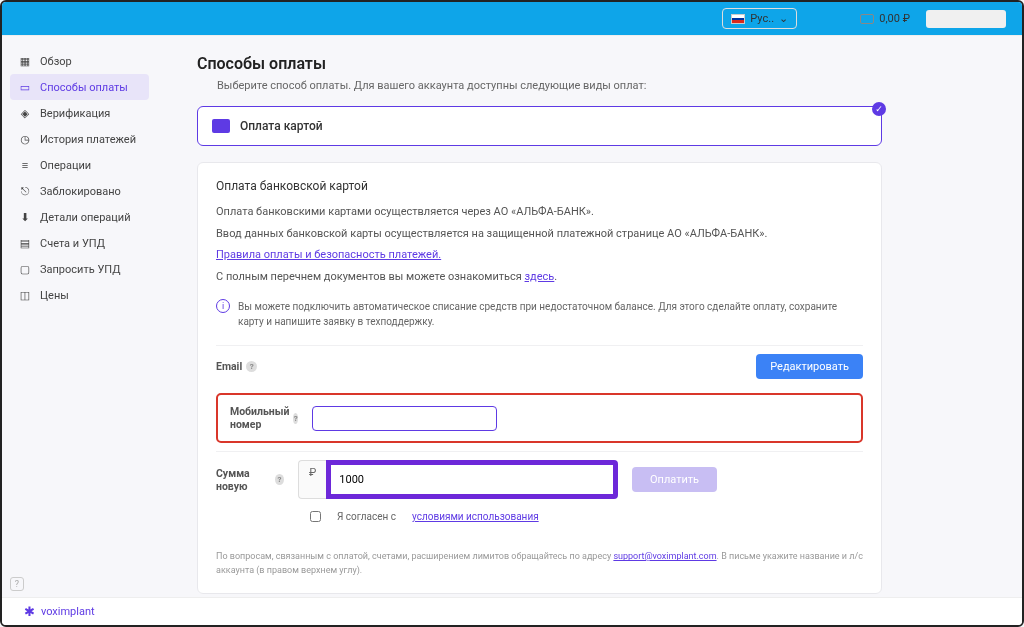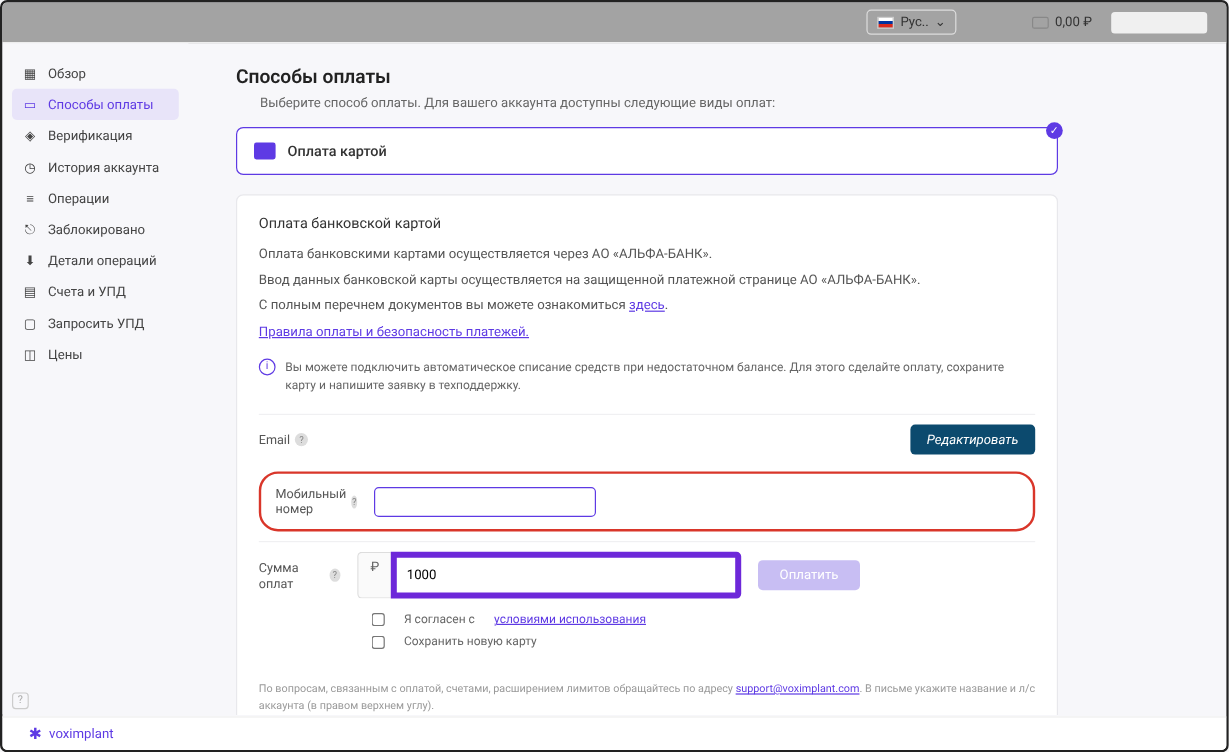--- a/index.html
+++ b/index.html
@@ -1,20 +1,20 @@
 <!DOCTYPE html>
 <html><head>
 <meta charset="utf-8">
 <style>
 * { margin: 0; padding: 0; box-sizing: border-box; font-family: -apple-system, BlinkMacSystemFont, "Segoe UI", Roboto, sans-serif; }
 body { background: #f5f5f7; font-size: 12px; color: #333; }
 
 .app { width: 1024px; height: 627px; position: relative; border: 2px solid #222; border-radius: 6px; overflow: hidden; background: #f7f7fa; }
 
-.topbar { height: 34px; background: #a3a3a3; display: flex; justify-content: flex-end; align-items: center; padding: 0 16px; gap: 16px; border-bottom: 1px solid #eee; }
+.topbar { height: 34px; background: #0ea5e9; display: flex; justify-content: flex-end; align-items: center; padding: 0 16px; gap: 16px; border-bottom: 1px solid #eee; }
 .lang-select { display: flex; align-items: center; gap: 5px; border: 1px solid #ddd; padding: 3px 8px; border-radius: 4px; cursor: pointer; font-size: 11px; }
 .flag { width: 14px; height: 10px; background: linear-gradient(to bottom, #fff 33%, #0033a0 33%, #0033a0 66%, #da291c 66%); border: 1px solid #ccc; }
 .wallet { display: flex; align-items: center; gap: 5px; font-size: 11px; padding-left: 47px; }
 .wallet-icon { width: 14px; height: 10px; border: 1px solid #888; border-radius: 2px; position: relative; }
 .user-block { width: 80px; height: 18px; background: #f0f0f0; border-radius: 3px; }
 
 .layout { display: flex; height: calc(100% - 64px); }
 
 .sidebar { width: 155px; padding: 12px 8px; background: #f7f7fa; }
 .nav-item { display: flex; align-items: center; gap: 8px; padding: 6px 8px; border-radius: 4px; font-size: 11px; color: #444; cursor: pointer; }
@@ -34,26 +34,26 @@
 
 .panel { background: #fff; border: 1px solid #e8e8ec; border-radius: 6px; padding: 16px 18px; }
 .panel-title { font-size: 12px; font-weight: 400; margin-bottom: 10px; }
 .panel-text { font-size: 11px; color: #555; line-height: 1.6; margin-bottom: 4px; }
 .panel-link { color: #5e3ae4; }
 
 .info-box { display: flex; gap: 8px; padding: 8px 0; margin-top: 6px; font-size: 10px; color: #666; line-height: 1.5; }
 .info-icon { width: 14px; height: 14px; border: 1px solid #5e3ae4; border-radius: 50%; display: flex; align-items: center; justify-content: center; color: #5e3ae4; font-size: 9px; flex-shrink: 0; }
 
 .form-row { display: flex; align-items: center; padding: 8px 0; gap: 14px; border-top: 1px solid #f0f0f2; margin-top: 8px; }
-.form-label { width: 68px; font-size: 10.5px; color: #555; display: flex; align-items: center; gap: 4px; }
+.form-label { width: 68px; font-size: 10.5px; color: #555; display: flex; align-items: center; gap: 4px; font-weight: bold; }
 .help-icon { width: 11px; height: 11px; background: #ddd; border-radius: 50%; display: inline-flex; align-items: center; justify-content: center; font-size: 8px; color: #888; }
 .form-value { flex: 1; font-size: 11px; color: #999; }
-.edit-btn { background: #0c4a6e; color: #fff; border: none; padding: 6px 14px; border-radius: 4px; font-size: 11px; cursor: pointer; font-style: italic; }
-
-.highlight-row { border: 2px solid #d9362a; border-radius: 16px; padding: 10px 12px; margin: 6px 0; display: flex; align-items: center; gap: 14px; }
+.edit-btn { background: #3b82f6; color: #fff; border: none; padding: 6px 14px; border-radius: 4px; font-size: 11px; cursor: pointer; }
+
+.highlight-row { border: 2px solid #d9362a; border-radius: 5px; padding: 10px 12px; margin: 6px 0; display: flex; align-items: center; gap: 14px; }
 .phone-input { flex: 1; max-width: 185px; border: 1px solid #5e3ae4; border-radius: 4px; padding: 5px 8px; font-size: 11px; outline: none; }
 
 .amount-input-wrap { display: flex; flex: 1; max-width: 320px; }
 .currency-prefix { border: 1px solid #ddd; border-right: none; border-radius: 4px 0 0 4px; padding: 5px 10px; background: #fafafa; font-size: 11px; color: #666; }
 .amount-input { flex: 1; border: 5px solid #6d28d9; border-radius: 0 4px 4px 0; padding: 8px 8px; font-size: 11px; outline: none; }
 .pay-btn { background: #c8bef3; color: #fff; border: none; padding: 6px 18px; border-radius: 4px; font-size: 11px; cursor: not-allowed; }
 
 .check-row { display: flex; align-items: flex-end; gap: 16px; padding: 4px 0 4px 94px; font-size: 10px; color: #666; }
 .check-row input { width: 11px; height: 11px; }
 
@@ -89,21 +89,21 @@
       <div class="nav-item active">
           <span class="nav-icon">▭</span>
           <span>Способы оплаты</span>
         </div>
       <div class="nav-item">
           <span class="nav-icon">◈</span>
           <span>Верификация</span>
         </div>
       <div class="nav-item">
           <span class="nav-icon">◷</span>
-          <span>История аккаунта</span>
+          <span>История платежей</span>
         </div>
       <div class="nav-item">
           <span class="nav-icon">≡</span>
           <span>Операции</span>
         </div>
       <div class="nav-item">
           <span class="nav-icon">⎋</span>
           <span>Заблокировано</span>
         </div>
       <div class="nav-item">
@@ -133,24 +133,24 @@
           <span class="check-badge">✓</span>
           <span class="card-icon"></span>
           <span>Оплата картой</span>
         </div>
       </div>
 
       <div class="panel">
         <div class="panel-title">Оплата банковской картой</div>
         <p class="panel-text">Оплата банковскими картами осуществляется через АО «АЛЬФА-БАНК».</p>
         <p class="panel-text">Ввод данных банковской карты осуществляется на защищенной платежной странице АО «АЛЬФА-БАНК».</p>
+        <p class="panel-text"><a href="#" class="panel-link">Правила оплаты и безопасность платежей.</a></p>
         <p class="panel-text">
           <span>С полным перечнем документов вы можете ознакомиться </span><a href="#" class="panel-link">здесь</a>.
         </p>
-        <p class="panel-text"><a href="#" class="panel-link">Правила оплаты и безопасность платежей.</a></p>
 
         <div class="info-box">
           <span class="info-icon">i</span>
           <span>Вы можете подключить автоматическое списание средств при недостаточном балансе. Для этого сделайте оплату, сохраните карту и напишите заявку в техподдержку.</span>
         </div>
 
         <div class="form-row">
           <div class="form-label">
               <span>Email</span> 
               <span class="help-icon">?</span>
@@ -162,39 +162,35 @@
         <div class="highlight-row">
           <div class="form-label">
               <span>Мобильный номер</span> 
               <span class="help-icon">?</span>
             </div>
           <input class="phone-input" value="" style="">
         </div>
 
         <div class="form-row">
           <div class="form-label">
-              <span>Сумма оплат</span> 
+              <span>Сумма новую</span> 
               <span class="help-icon">?</span>
             </div>
           <div class="amount-input-wrap">
             <span class="currency-prefix">₽</span>
             <input class="amount-input" value="1000" style="">
           </div>
           <button class="pay-btn">Оплатить</button>
         </div>
 
         <div class="check-row">
           <input type="checkbox" style="">
           <span>Я согласен с </span>
             <a href="#" class="panel-link">условиями использования</a>
         </div>
-        <div class="check-row">
-          <input type="checkbox" style="">
-          <span>Сохранить новую карту</span>
-        </div>
 
         <p class="footnote">
           <span>По вопросам, связанным с оплатой, счетами, расширением лимитов обращайтесь по адресу </span><a href="#" class="panel-link">support@voximplant.com</a><span>. В письме укажите название и л/с аккаунта (в правом верхнем углу).</span>
         </p>
       </div>
     </div>
   </div>
 
   <div class="hint-box">?</div>
   <div class="footer">

